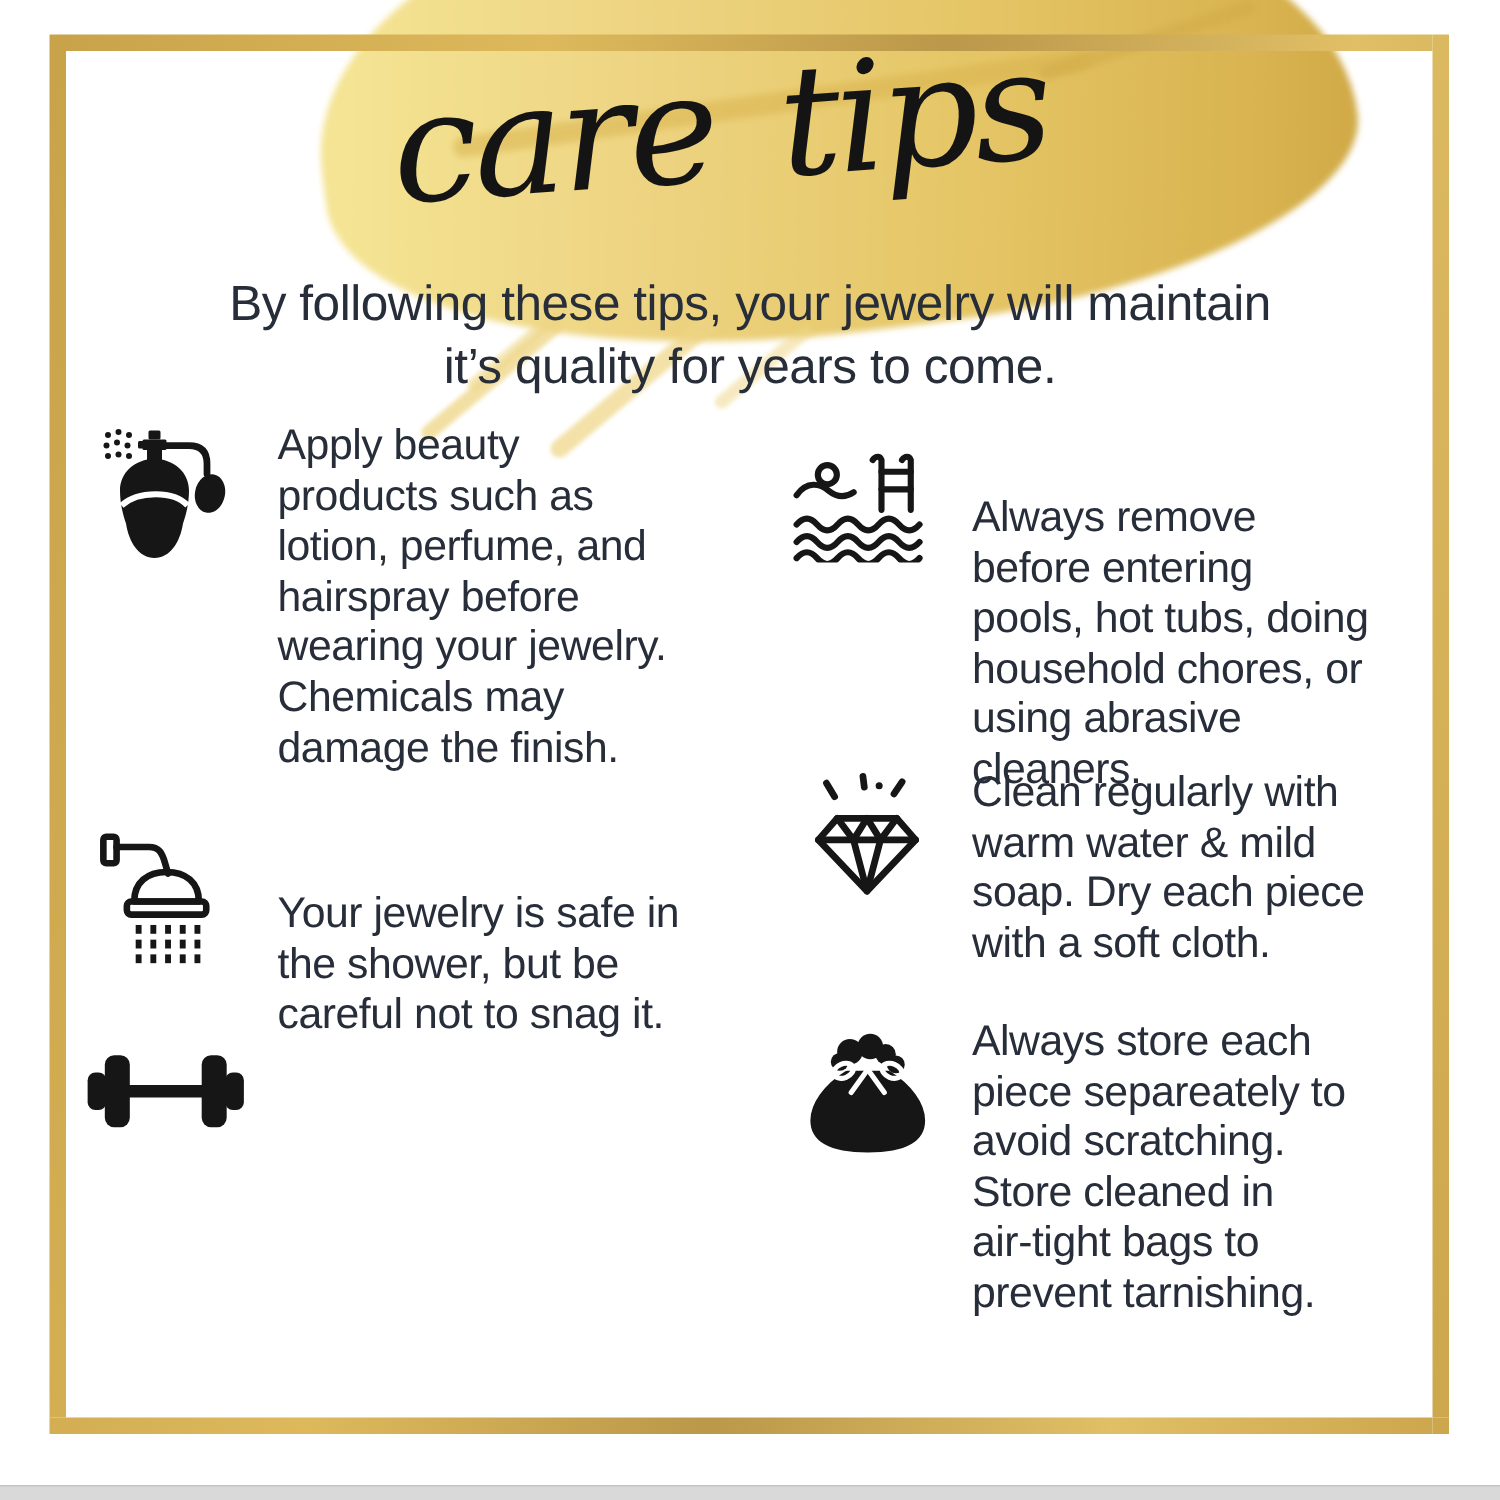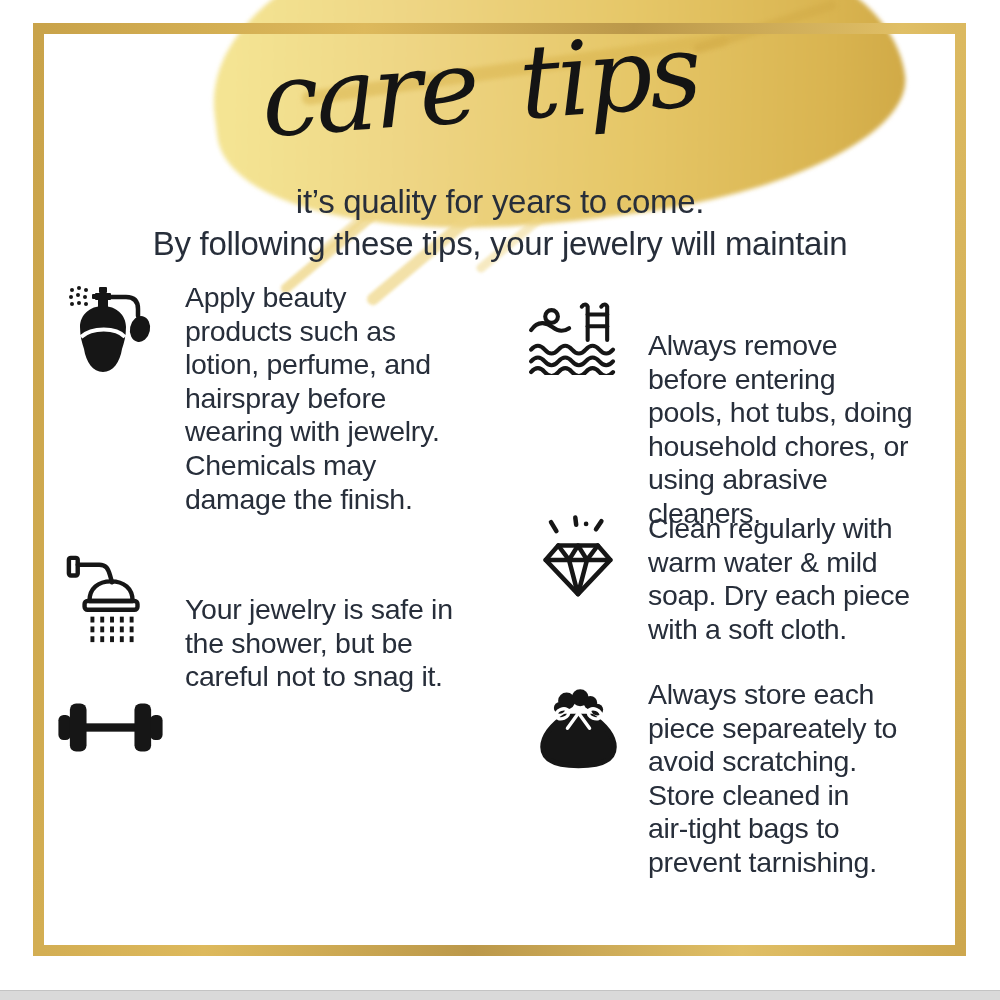--- a/index.html
+++ b/index.html
@@ -72,22 +72,22 @@
   <div class="brush-texture t2"></div>
   <div class="streak s1"></div>
   <div class="streak s2"></div>
   <div class="streak s3"></div>
   <div class="streak s4"></div>
 
   <div class="frame"></div>
 
   <div class="title">care tips</div>
   <div class="subtitle">
+    <div>By following these tips, your jewelry will maintain</div>
     <div>it’s quality for years to come.</div>
-    <div>By following these tips, your jewelry will maintain</div>
   </div>
 
   <div class="tip-icon l1-icon">
     <svg viewBox="0 0 100 100" xmlns="http://www.w3.org/2000/svg">
       <g fill="#161616">
         <circle cx="6" cy="6" r="2"></circle>
           <circle cx="13" cy="4" r="2"></circle>
           <circle cx="20" cy="6" r="2"></circle>
         <circle cx="5" cy="13" r="2"></circle>
           <circle cx="12" cy="11" r="2"></circle>
@@ -103,21 +103,21 @@
         <ellipse cx="74" cy="45" rx="10" ry="13" transform="rotate(12 74 45)"></ellipse>
       </g>
       <path d="M43,13 L60,13 C68,13 72,17 72,25 L72,32" fill="none" stroke="#161616" stroke-width="4.5" stroke-linecap="round"></path>
       <path d="M15,53 C26,43 50,43 59,53" fill="none" stroke="#ffffff" stroke-width="4"></path>
     </svg>
   </div>
   <div class="tip-text l1-text">Apply beauty
 products such as
 lotion, perfume, and
 hairspray before
-wearing with jewelry.
+wearing your jewelry.
 Chemicals may
 damage the finish.</div>
 
   <div class="tip-icon l2-icon">
     <svg viewBox="0 0 100 100" xmlns="http://www.w3.org/2000/svg">
       <g fill="none" stroke="#161616" stroke-width="4.5" stroke-linecap="round">
         <rect x="5" y="8" width="9" height="18" rx="2"></rect>
         <path d="M14,15 L36,15 C43,15 45,19 47,26 L49,33"></path>
       </g>
       <path d="M26,52 C26,39 35,32 48,32 C61,32 70,39 70,52 Z" fill="none" stroke="#161616" stroke-width="4.5" stroke-linejoin="round"></path>

